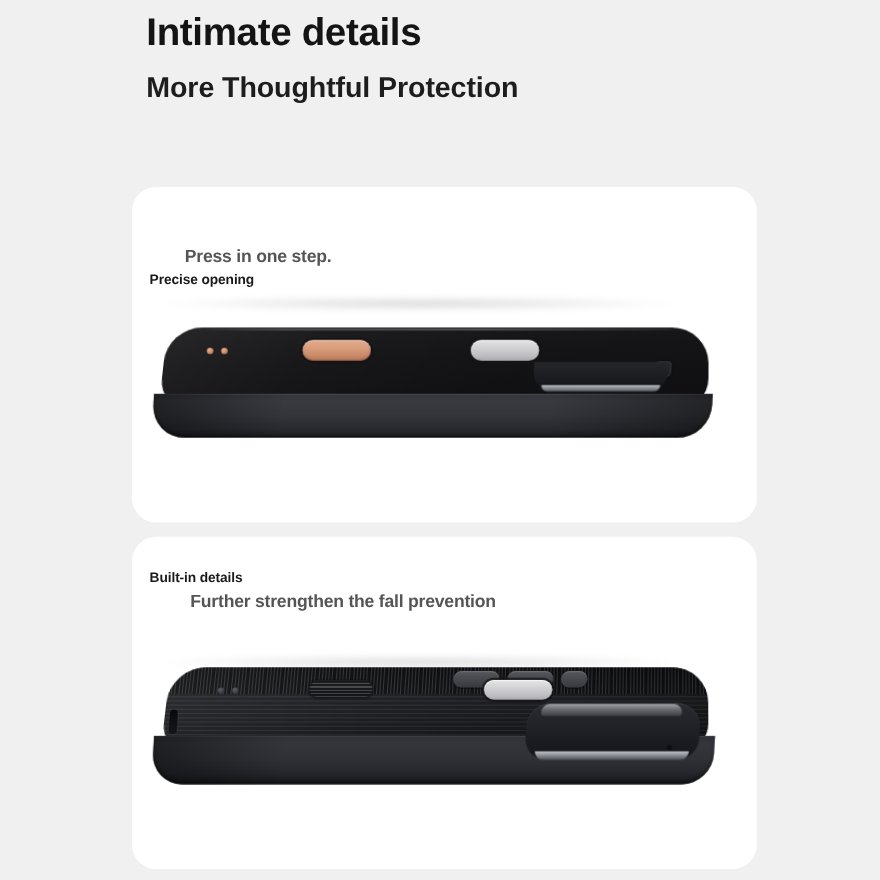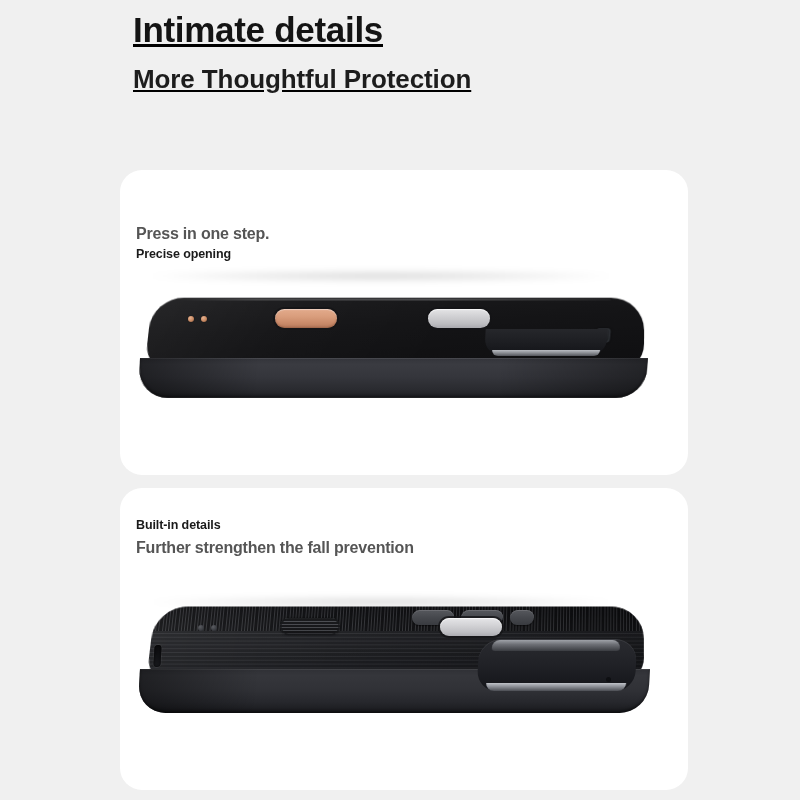--- a/index.html
+++ b/index.html
@@ -22,21 +22,20 @@
     height: 800px;
     background: #f0f0f0;
   }
 
   
   .heading-block {
     position: absolute;
     left: 133px;
     top: 8px;
     width: 600px;
-    text-decoration: underline;
   }
 
   .title-main {
     font-size: 35px;
     font-weight: 700;
     color: #141414;
     letter-spacing: -0.3px;
     line-height: 44px;
   }
 
@@ -73,23 +72,23 @@
   .card-desc {
     position: absolute;
     left: 16px;
     font-size: 16px;
     font-weight: 600;
     color: #555555;
     letter-spacing: -0.2px;
   }
 
   #card-1 .card-label { top: 33px; margin-top: 44px; }
-  #card-1 .card-desc  { top: 55px; }
+  #card-1 .card-desc  { top: 55px; margin-left: 32px; }
   #card-2 .card-label { top: 30px; }
-  #card-2 .card-desc  { top: 51px; }
+  #card-2 .card-desc  { top: 51px; margin-left: 37px; }
 
   
   .phone-stage {
     position: absolute;
     left: 0;
     top: 0;
     width: 568px;
     height: 100%;
   }
 

